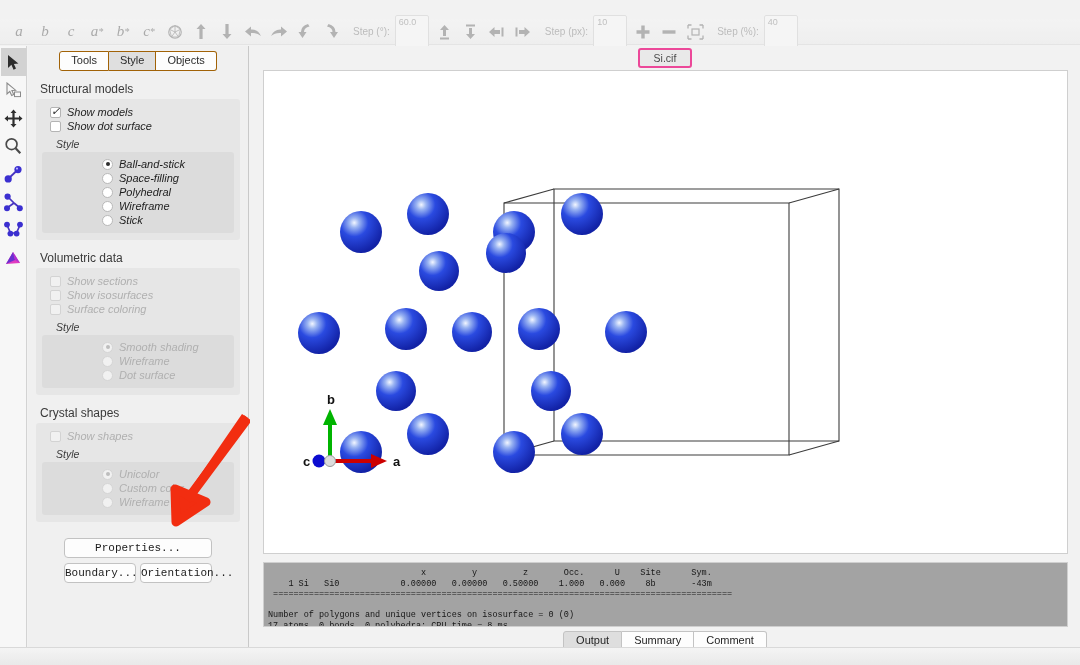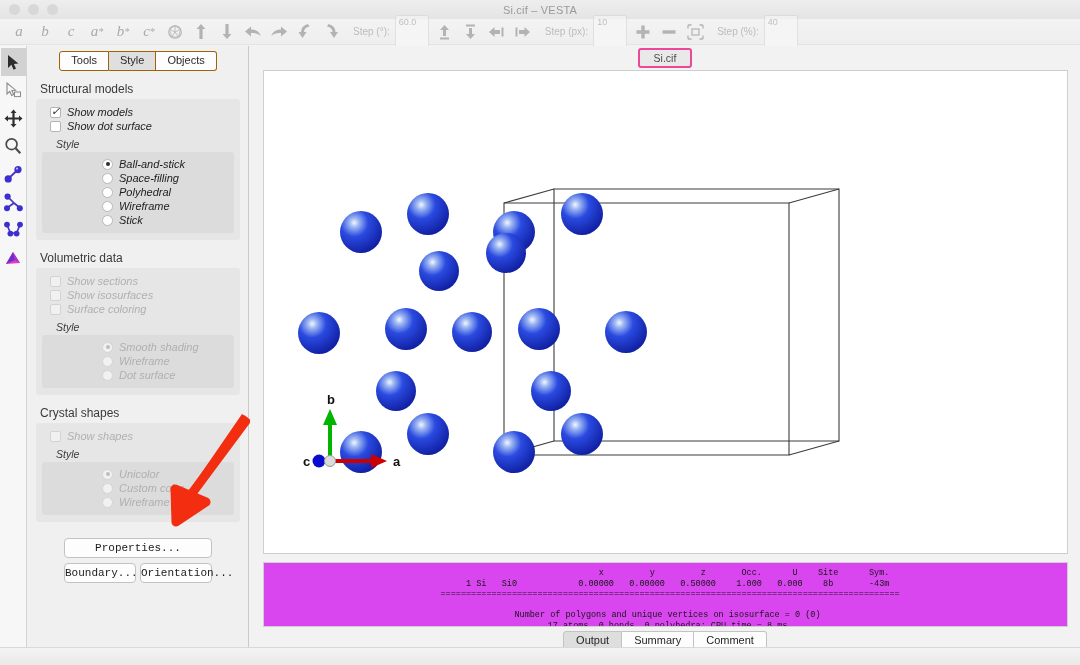--- a/index.html
+++ b/index.html
@@ -134,21 +134,21 @@
     background: #e9e9e9; border: 2px solid #ec4899; border-radius: 3px;
     font-size: 10.5px; color: #4a4a4a; padding: 2px 14px; cursor: default;
   }
   .canvas {
     position: absolute; left: 13px; top: 24px; width: 805px; height: 484px;
     background: #ffffff; border: 1px solid #cfcfcf;
     overflow: hidden;
   }
   .outbox {
     position: absolute; left: 13px; top: 516px; width: 805px; height: 65px;
-    background: #d946ef; border: 1px solid #cfcfcf; overflow: hidden; text-align: center;
+    background: #a3a3a3; border: 1px solid #cfcfcf; overflow: hidden;
   }
   .outtext {
     font-family: "Liberation Mono", monospace;
     font-size: 8.5px; line-height: 10.5px; color: #161616;
     white-space: pre; padding: 5px 0 0 4px;
   }
   .bottom-tabs {
     position: absolute; left: 0; top: 585px; width: 830px;
     display: flex; justify-content: center;
   }
@@ -165,28 +165,20 @@
     position: absolute; left: 0; top: 647px; width: 1080px; height: 18px;
     background: linear-gradient(180deg,#f4f4f4,#e9e9e9);
     border-top: 1px solid #d9d9d9;
   }
 </style>
 </head>
 <body>
 
 <div id="app">
 
-  <div class="titlebar">
-    <div class="traffic">
-      <div class="tl-dot"></div>
-      <div class="tl-dot"></div>
-      <div class="tl-dot"></div>
-    </div>
-    <div class="win-title">Si.cif – VESTA</div>
-  </div>
 
   <div class="toolbar">
     <div class="tb-item tb-axis">
         <span>a</span>
       </div>
     <div class="tb-item tb-axis">
         <span>b</span>
       </div>
     <div class="tb-item tb-axis">
         <span>c</span>

